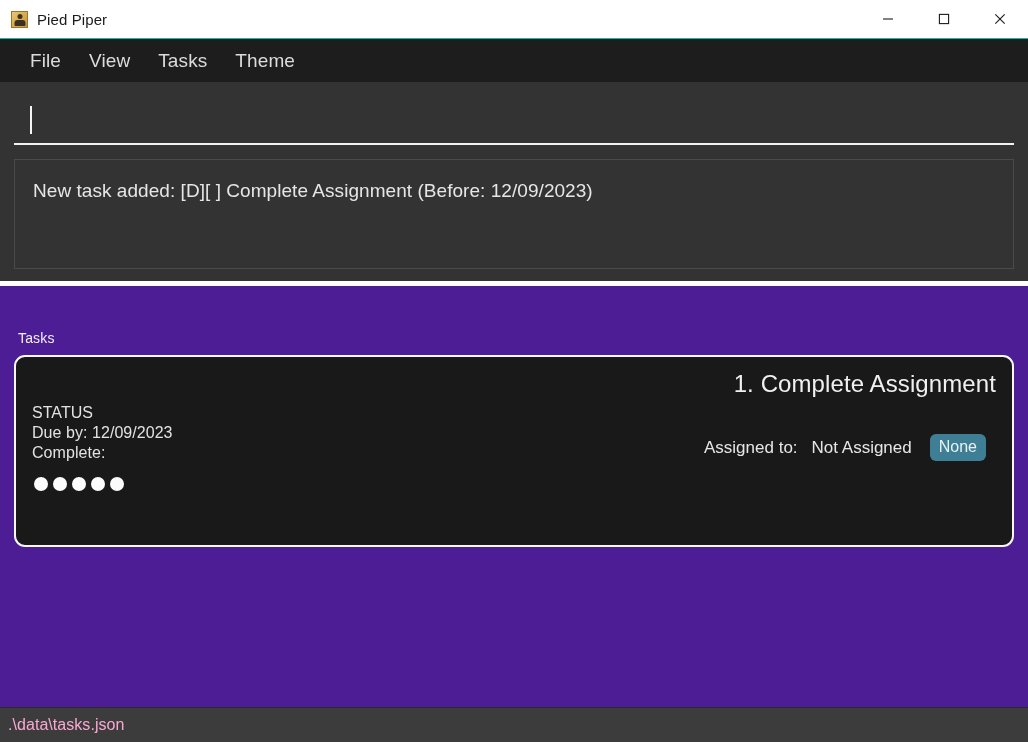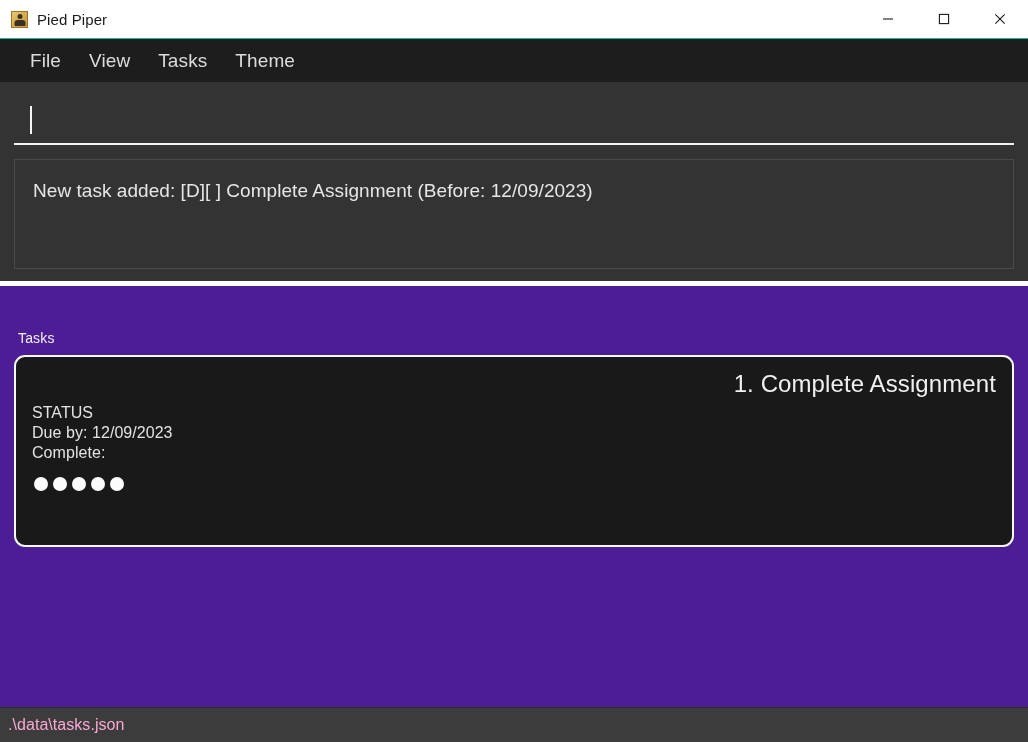--- a/index.html
+++ b/index.html
@@ -356,20 +356,25 @@
       <div class="task-card">
         <div class="task-title">1. Complete Assignment</div>
 
         <div class="task-meta-row">
           <div class="task-meta-left">
             <div class="task-status">STATUS</div>
             <div class="task-due">Due by: 12/09/2023</div>
             <div class="task-comment">Complete:</div>
           </div>
 
+          <div class="assign-block">
+            <div class="assign-label">Assigned to:</div>
+            <div class="assign-value">Not Assigned</div>
+            <button class="assign-badge">None</button>
+          </div>
         </div>
 
         <div class="dots-row">
             <span class="dot"></span>
             <span class="dot"></span>
             <span class="dot"></span>
             <span class="dot"></span>
             <span class="dot"></span>
           </div>
       </div>

